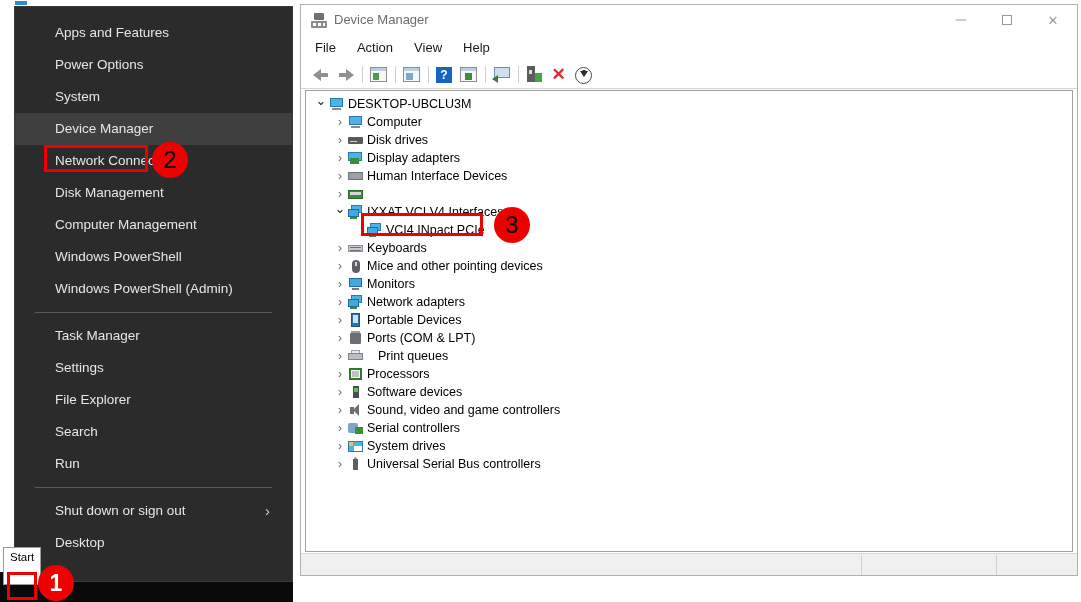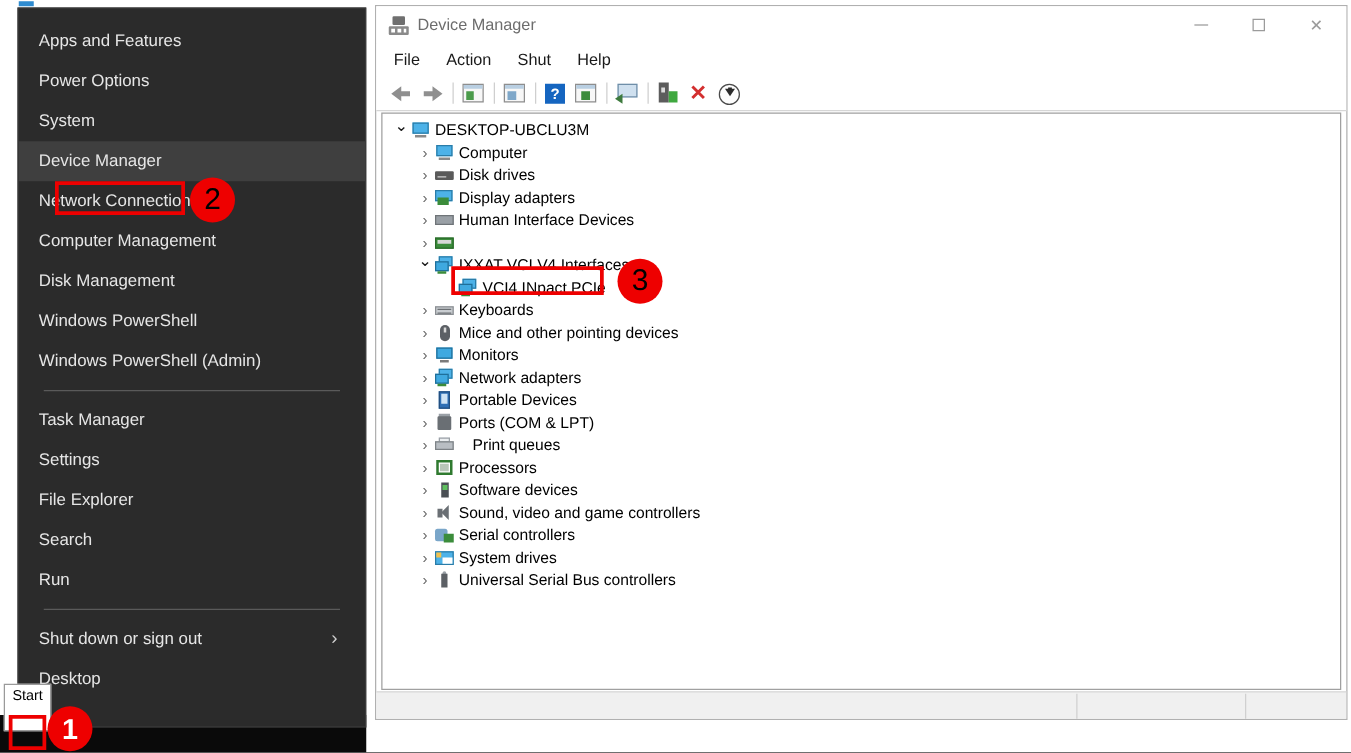--- a/index.html
+++ b/index.html
@@ -60,21 +60,21 @@
     width: 12px; height: 4px;
     background: #2e8bd0;
     z-index: 21;
   }
   .winx-item {
     position: relative;
     height: 32px;
     line-height: 32px;
     color: #e6e6e6;
     font-size: 13.5px;
-    padding-left: 16px;
+    padding-left: 40px;
     white-space: nowrap;
     font-family: "Liberation Sans", sans-serif;
   }
   .winx-item.selected {
     background: #3f3f3f;
   }
   .winx-sep {
     height: 1px;
     background: #5a5a5a;
     margin: 7px 20px 7px 20px;
@@ -415,22 +415,22 @@
 
 <div id="winx-accent"></div>
 <div id="winx-menu">
   <div id="winx-spacer-top"></div>
   <div id="winx-list">
       <div class="winx-item"><span>Apps and Features</span></div>
       <div class="winx-item"><span>Power Options</span></div>
       <div class="winx-item"><span>System</span></div>
       <div class="winx-item selected"><span>Device Manager</span></div>
       <div class="winx-item"><span>Network Connections</span></div>
+      <div class="winx-item"><span>Disk Management</span></div>
       <div class="winx-item"><span>Computer Management</span></div>
-      <div class="winx-item"><span>Disk Management</span></div>
       <div class="winx-item"><span>Windows PowerShell</span></div>
       <div class="winx-item"><span>Windows PowerShell (Admin)</span></div>
       <div class="winx-sep"></div>
       <div class="winx-item"><span>Task Manager</span></div>
       <div class="winx-item"><span>Settings</span></div>
       <div class="winx-item"><span>File Explorer</span></div>
       <div class="winx-item"><span>Search</span></div>
       <div class="winx-item"><span>Run</span></div>
       <div class="winx-sep"></div>
       <div class="winx-item"><span>Shut down or sign out</span><span class="chev">›</span></div>
@@ -454,21 +454,21 @@
       <span class="bar"></span>
     </div>
     <div class="winbtn" id="btn-max">
       <span class="sq"></span>
     </div>
     <div class="winbtn" id="btn-close">
       <span>✕</span>
     </div>
   </div>
 
-  <div id="dm-menubar"><span class="menu-item">File</span><span class="menu-item">Action</span><span class="menu-item">Shut</span><span class="menu-item">Help</span></div>
+  <div id="dm-menubar"><span class="menu-item">File</span><span class="menu-item">Action</span><span class="menu-item">View</span><span class="menu-item">Help</span></div>
 
   <div id="dm-toolbar">
       <div class="tool" style="left: 10px;">
         <span class="arrow-l"></span>
         <span class="arrow-stem" style="left:9px"></span>
       </div>
       <div class="tool" style="left: 34px;">
         <span class="arrow-r"></span>
         <span class="arrow-stem" style="left:4px"></span>
       </div>

